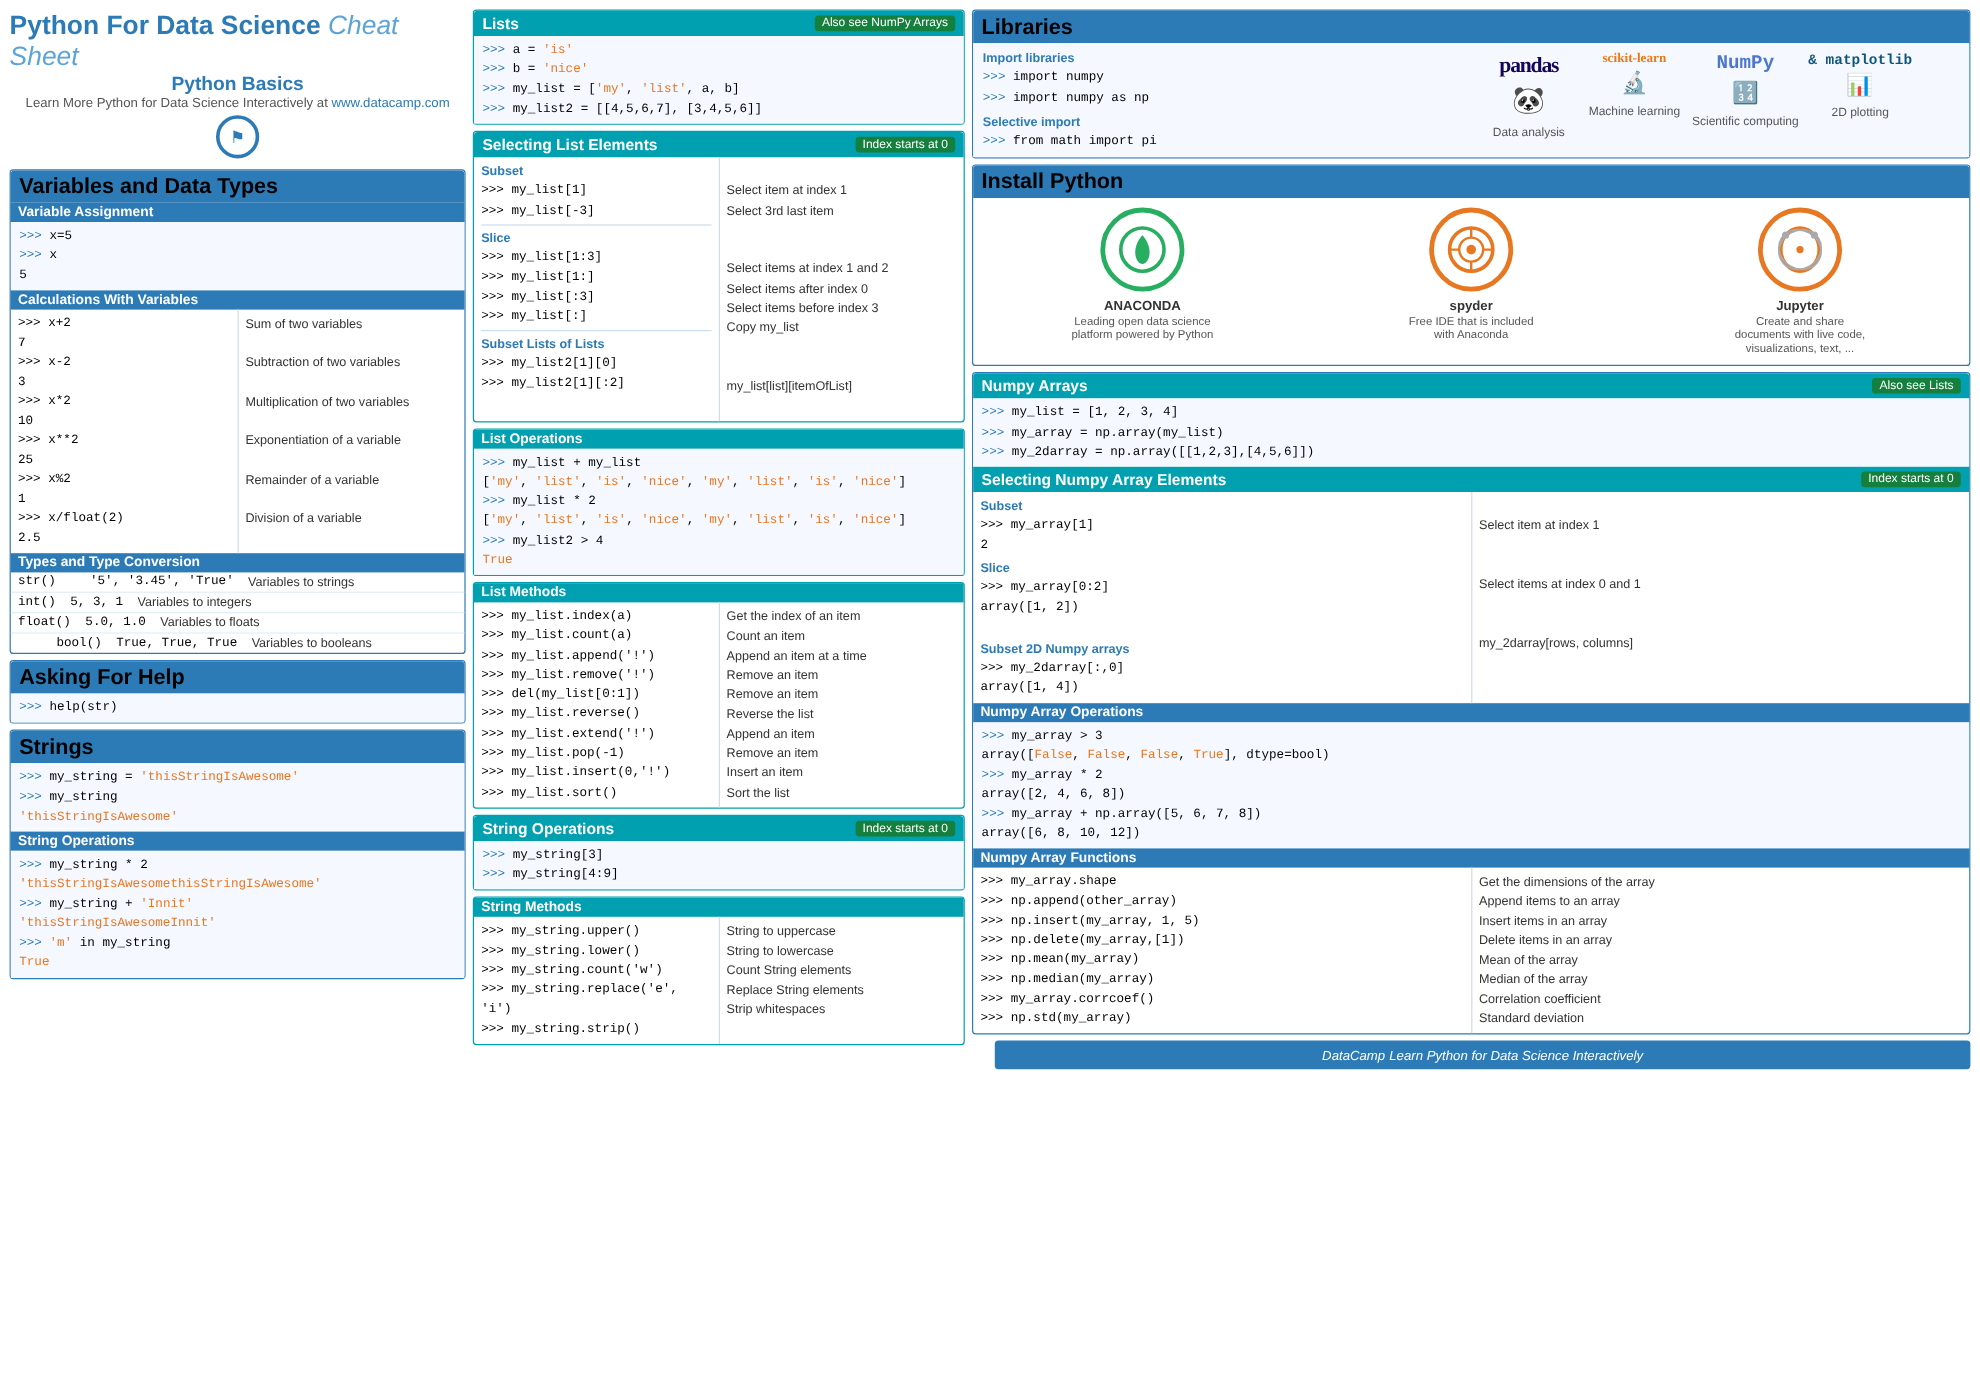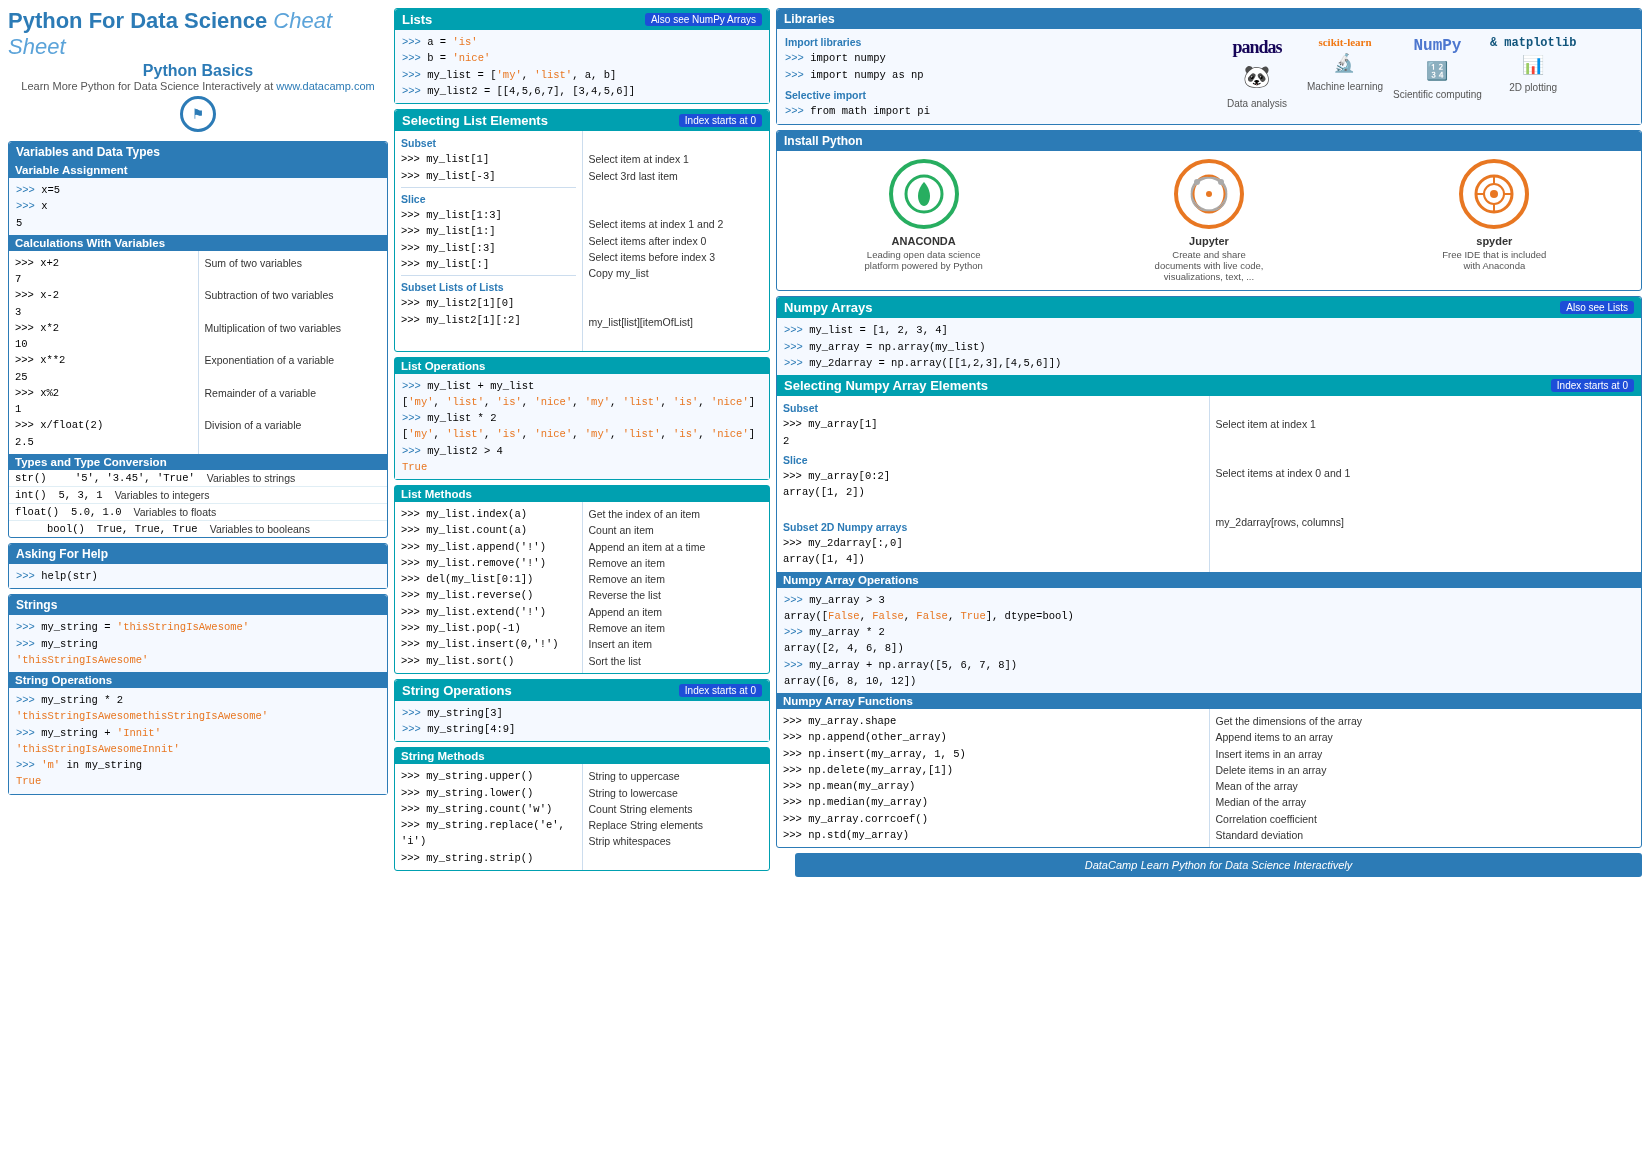--- a/index.html
+++ b/index.html
@@ -15,21 +15,21 @@
       display: flex;
       flex-direction: row;
       width: 1650px;
       min-height: 1167px;
       padding: 8px;
       gap: 6px;
       background: #fff;
     }
     .col { display: flex; flex-direction: column; gap: 5px; }
     .col-left { width: 380px; flex-shrink: 0; }
-    .col-mid { width: 376px; flex-shrink: 0; }
+    .col-mid { width: 410px; flex-shrink: 0; }
     .col-right { flex: 1; }
 
     
     .header { margin-bottom: 4px; }
     .header h1 { font-size: 22px; font-family: Arial, sans-serif; font-weight: bold; color: #2c7bb6; }
     .header h1 span.italic { font-style: italic; font-weight: normal; color: #5ba3d9; }
     .header h2 { font-size: 16px; color: #2c7bb6; font-family: Arial, sans-serif; font-weight: bold; text-align: center; margin-top: 2px; }
     .header p { font-size: 11px; color: #555; font-family: Arial, sans-serif; text-align: center; }
     .header p a { color: #2c7bb6; }
     .datacamp-badge {
@@ -37,24 +37,24 @@
     }
     .datacamp-badge .badge-circle {
       width: 36px; height: 36px; border-radius: 50%; border: 3px solid #2c7bb6;
       display: flex; align-items: center; justify-content: center;
       color: #2c7bb6; font-size: 16px;
     }
 
     
     .section-header {
       background: #2c7bb6;
-      color: #ffffff;
+      color: #000000;
       font-family: Arial, sans-serif;
       font-weight: bold;
-      font-size: 12px;
+      font-size: 18px;
       padding: 3px 7px;
       border-radius: 3px 3px 0 0;
     }
     .subsection-header {
       background: #2c7bb6;
       color: #fff;
       font-family: Arial, sans-serif;
       font-weight: bold;
       font-size: 11.5px;
       padding: 2px 6px;
@@ -89,21 +89,21 @@
 
     
     .table-row { display: flex; border-bottom: 1px solid #e0eef5; }
     .table-row:last-child { border-bottom: none; margin-left: 32px; }
     .table-cell { padding: 2px 6px; font-family: 'Courier New', monospace; font-size: 10.5px; }
     .table-cell.desc { font-family: Arial, sans-serif; color: #333; }
 
     
     .badge {
       display: inline-block;
-      background: #1d4ed8;
+      background: #15803d;
       color: #fff;
       font-size: 10px;
       font-family: Arial, sans-serif;
       padding: 1px 6px;
       border-radius: 3px;
       margin-left: auto;
     }
     .header-with-badge {
       display: flex; align-items: center;
       background: #00a0b0;
@@ -432,49 +432,49 @@
             <svg width="40" height="40" viewBox="0 0 40 40">
               <circle cx="20" cy="20" r="18" fill="none" stroke="#27ae60" stroke-width="3"></circle>
               <path d="M20 8 C20 8 14 14 14 22 C14 28 17 32 20 32 C23 32 26 28 26 22 C26 14 20 8 20 8Z" fill="#27ae60"></path>
             </svg>
           </div>
           <div class="install-icon-label">ANACONDA</div>
           <div class="install-icon-desc">Leading open data science platform powered by Python</div>
         </div>
 
         <div class="install-icon-item">
-          <div style="width:70px; height:70px; border-radius:50%; border:4px solid #e87722; display:flex; align-items:center; justify-content:center; margin-bottom:6px;">
-            <svg width="44" height="44" viewBox="0 0 44 44">
-              <ellipse cx="22" cy="22" rx="16" ry="18" fill="none" stroke="#e87722" stroke-width="3"></ellipse>
-              <ellipse cx="22" cy="22" rx="16" ry="18" fill="none" stroke="#aaa" stroke-width="1.5" transform="rotate(60,22,22)"></ellipse>
-              <ellipse cx="22" cy="22" rx="16" ry="18" fill="none" stroke="#aaa" stroke-width="1.5" transform="rotate(-60,22,22)"></ellipse>
-              <circle cx="22" cy="22" r="3" fill="#e87722"></circle>
-              <circle cx="10" cy="10" r="3" fill="#aaa"></circle>
-              <circle cx="34" cy="10" r="3" fill="#aaa"></circle>
-            </svg>
-          </div>
-          <div class="install-icon-label">Jupyter</div>
-          <div class="install-icon-desc">Create and share documents with live code, visualizations, text, ...</div>
-        </div>
-
-        <div class="install-icon-item">
           <div style="width:70px; height:70px; border-radius:50%; border:4px solid #e87722; display:flex; align-items:center; justify-content:center; margin-bottom:6px; position:relative;">
             <svg width="44" height="44" viewBox="0 0 44 44">
               <circle cx="22" cy="22" r="18" fill="none" stroke="#e87722" stroke-width="3"></circle>
               <circle cx="22" cy="22" r="10" fill="none" stroke="#e87722" stroke-width="2"></circle>
               <circle cx="22" cy="22" r="4" fill="#e87722"></circle>
               <line x1="22" y1="4" x2="22" y2="12" stroke="#e87722" stroke-width="2"></line>
               <line x1="22" y1="32" x2="22" y2="40" stroke="#e87722" stroke-width="2"></line>
               <line x1="4" y1="22" x2="12" y2="22" stroke="#e87722" stroke-width="2"></line>
               <line x1="32" y1="22" x2="40" y2="22" stroke="#e87722" stroke-width="2"></line>
             </svg>
           </div>
           <div class="install-icon-label">spyder</div>
           <div class="install-icon-desc">Free IDE that is included with Anaconda</div>
         </div>
+
+        <div class="install-icon-item">
+          <div style="width:70px; height:70px; border-radius:50%; border:4px solid #e87722; display:flex; align-items:center; justify-content:center; margin-bottom:6px;">
+            <svg width="44" height="44" viewBox="0 0 44 44">
+              <ellipse cx="22" cy="22" rx="16" ry="18" fill="none" stroke="#e87722" stroke-width="3"></ellipse>
+              <ellipse cx="22" cy="22" rx="16" ry="18" fill="none" stroke="#aaa" stroke-width="1.5" transform="rotate(60,22,22)"></ellipse>
+              <ellipse cx="22" cy="22" rx="16" ry="18" fill="none" stroke="#aaa" stroke-width="1.5" transform="rotate(-60,22,22)"></ellipse>
+              <circle cx="22" cy="22" r="3" fill="#e87722"></circle>
+              <circle cx="10" cy="10" r="3" fill="#aaa"></circle>
+              <circle cx="34" cy="10" r="3" fill="#aaa"></circle>
+            </svg>
+          </div>
+          <div class="install-icon-label">Jupyter</div>
+          <div class="install-icon-desc">Create and share documents with live code, visualizations, text, ...</div>
+        </div>
       </div>
     </div>
 
     <div class="box">
       <div class="header-with-badge">
         <span class="title">Numpy Arrays</span>
         <span class="badge">Also see Lists</span>
       </div>
       <div class="code-block">
         <div><span class="prompt">&gt;&gt;&gt;</span> my_list = [1, 2, 3, 4]</div>

